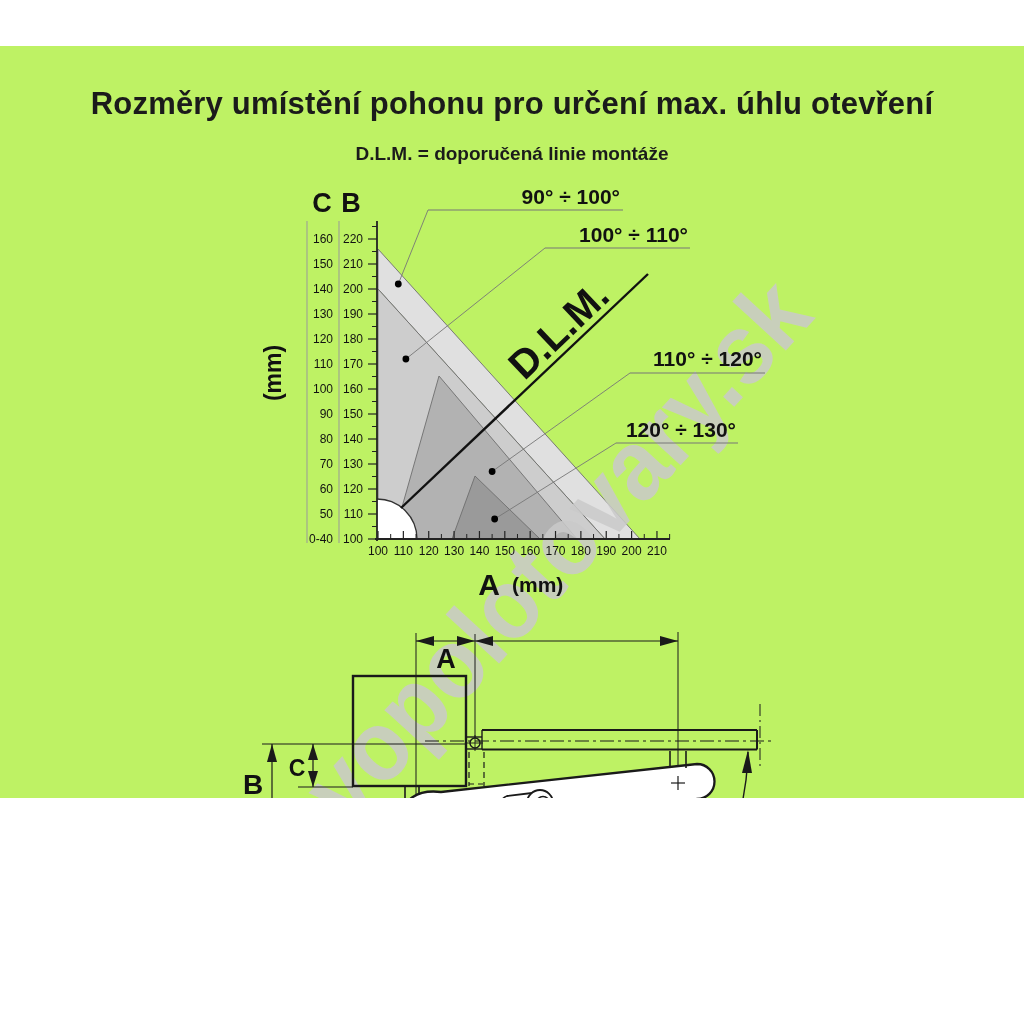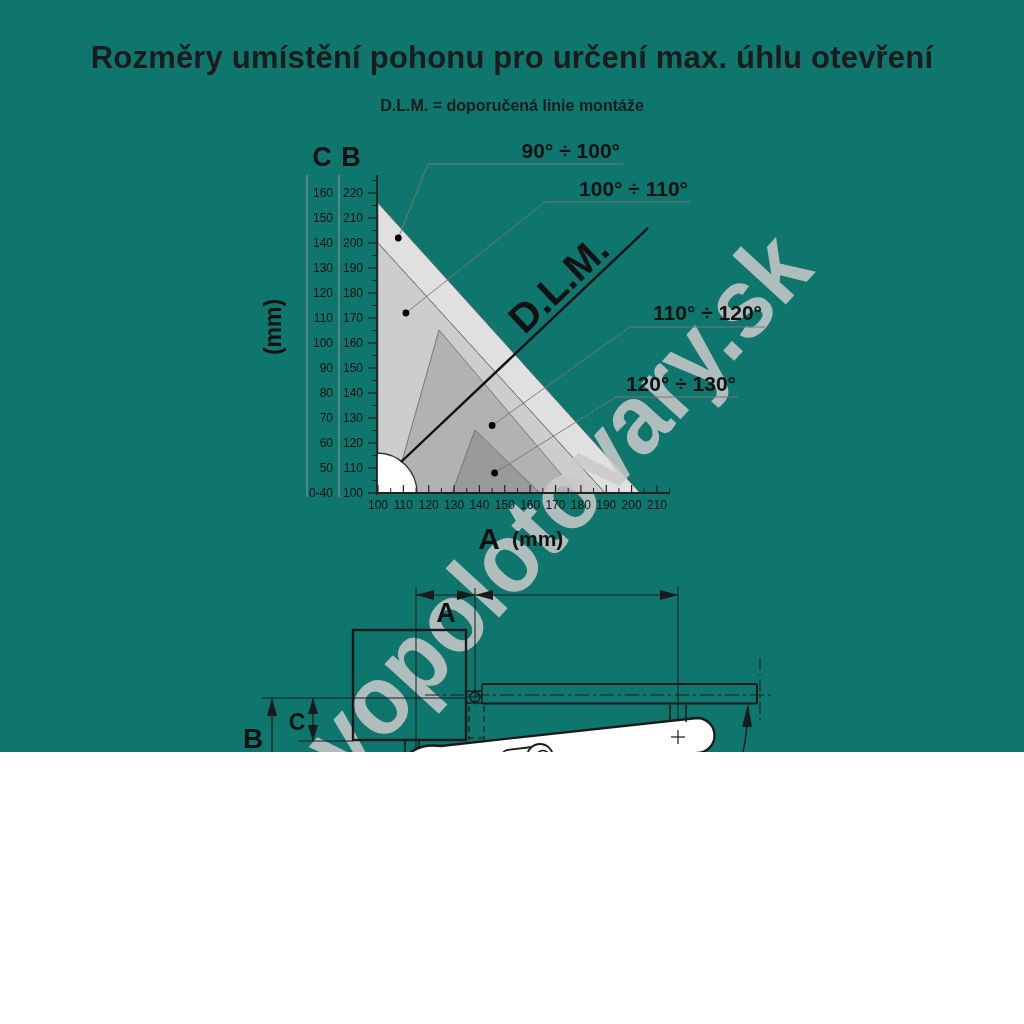--- a/index.html
+++ b/index.html
@@ -1,21 +1,21 @@
 <!DOCTYPE html>
 <html><head>
 <meta charset="utf-8">
 <style>
   html,body{margin:0;padding:0;background:#fff;}
-  #page{position:relative;width:1024px;height:752px;background:#0f766e;overflow:hidden;
-        font-family:"Liberation Sans",sans-serif;}
+  #page{position:relative;width:1024px;height:752px;background:#bef264;overflow:hidden;
+        font-family:"Liberation Sans",sans-serif;margin-top:46px;}
   .title{position:absolute;top:40px;left:0;width:1024px;text-align:center;
          font-size:31px;font-weight:bold;color:#1b1b1b;letter-spacing:.2px;}
   .subtitle{position:absolute;top:97px;left:0;width:1024px;text-align:center;
-            font-size:16px;font-weight:bold;color:#1b1b1b;}
+            font-size:19px;font-weight:bold;color:#1b1b1b;}
   svg text{font-family:"Liberation Sans",sans-serif;}
 </style>
 </head>
 <body>
 
 <div id="page">
   <div class="title">Rozměry umístění pohonu pro určení max. úhlu otevření</div>
   <div class="subtitle">D.L.M. = doporučená linie montáže</div>
 
   <svg id="diagram" width="1024" height="1024" viewBox="0 0 1024 1024" xmlns="http://www.w3.org/2000/svg">

